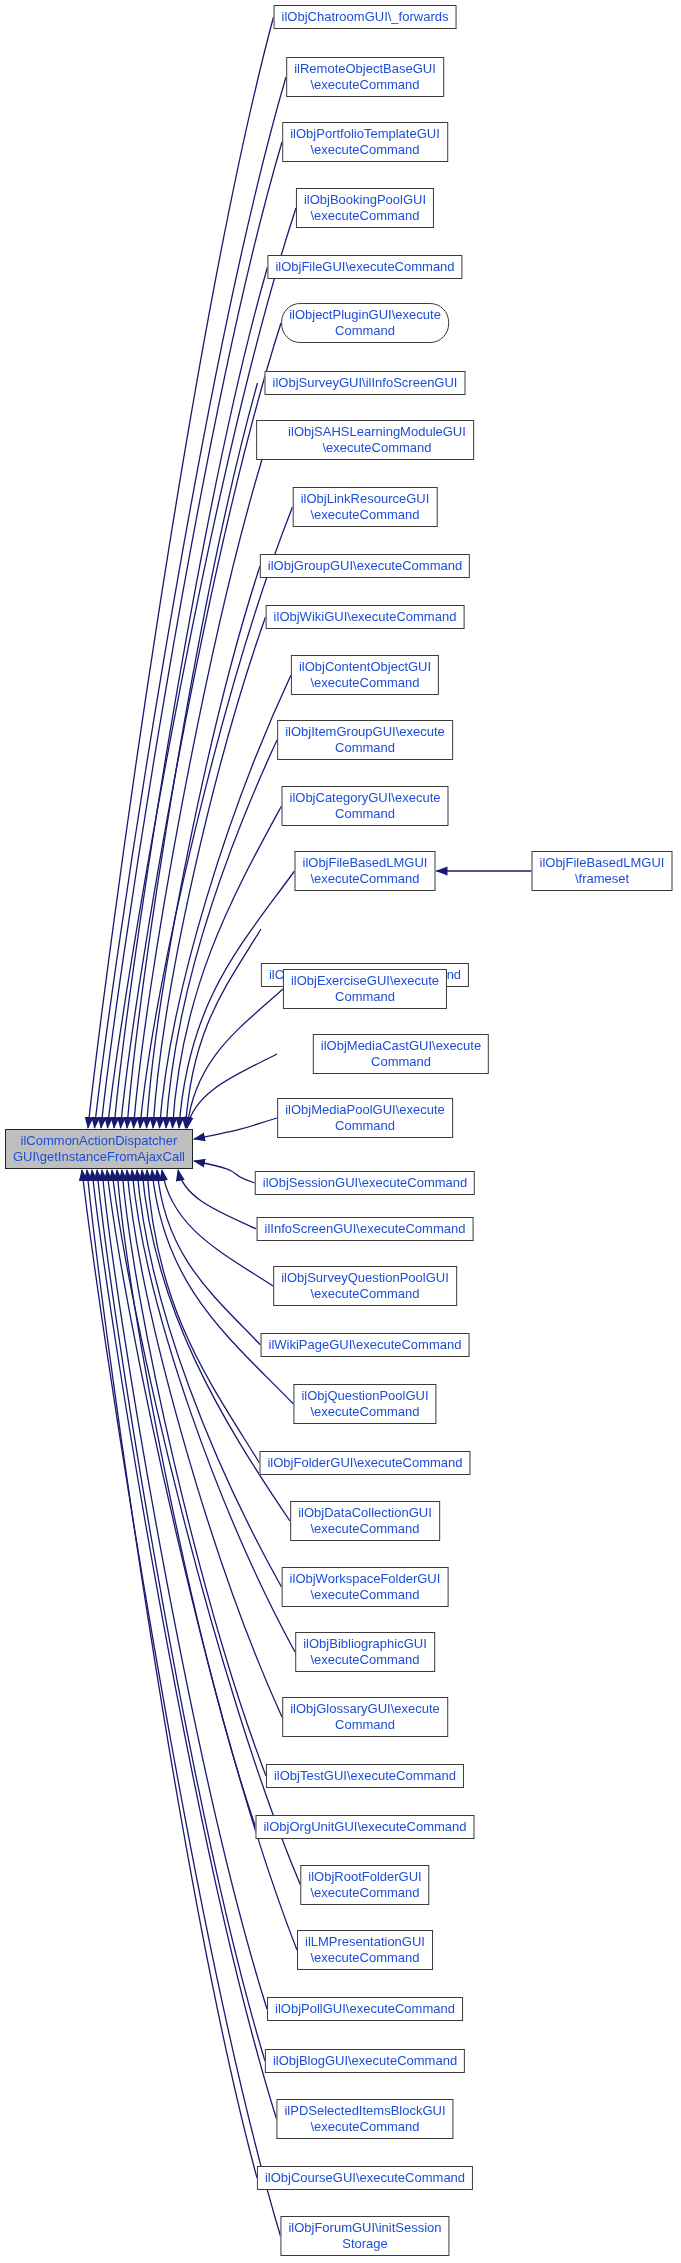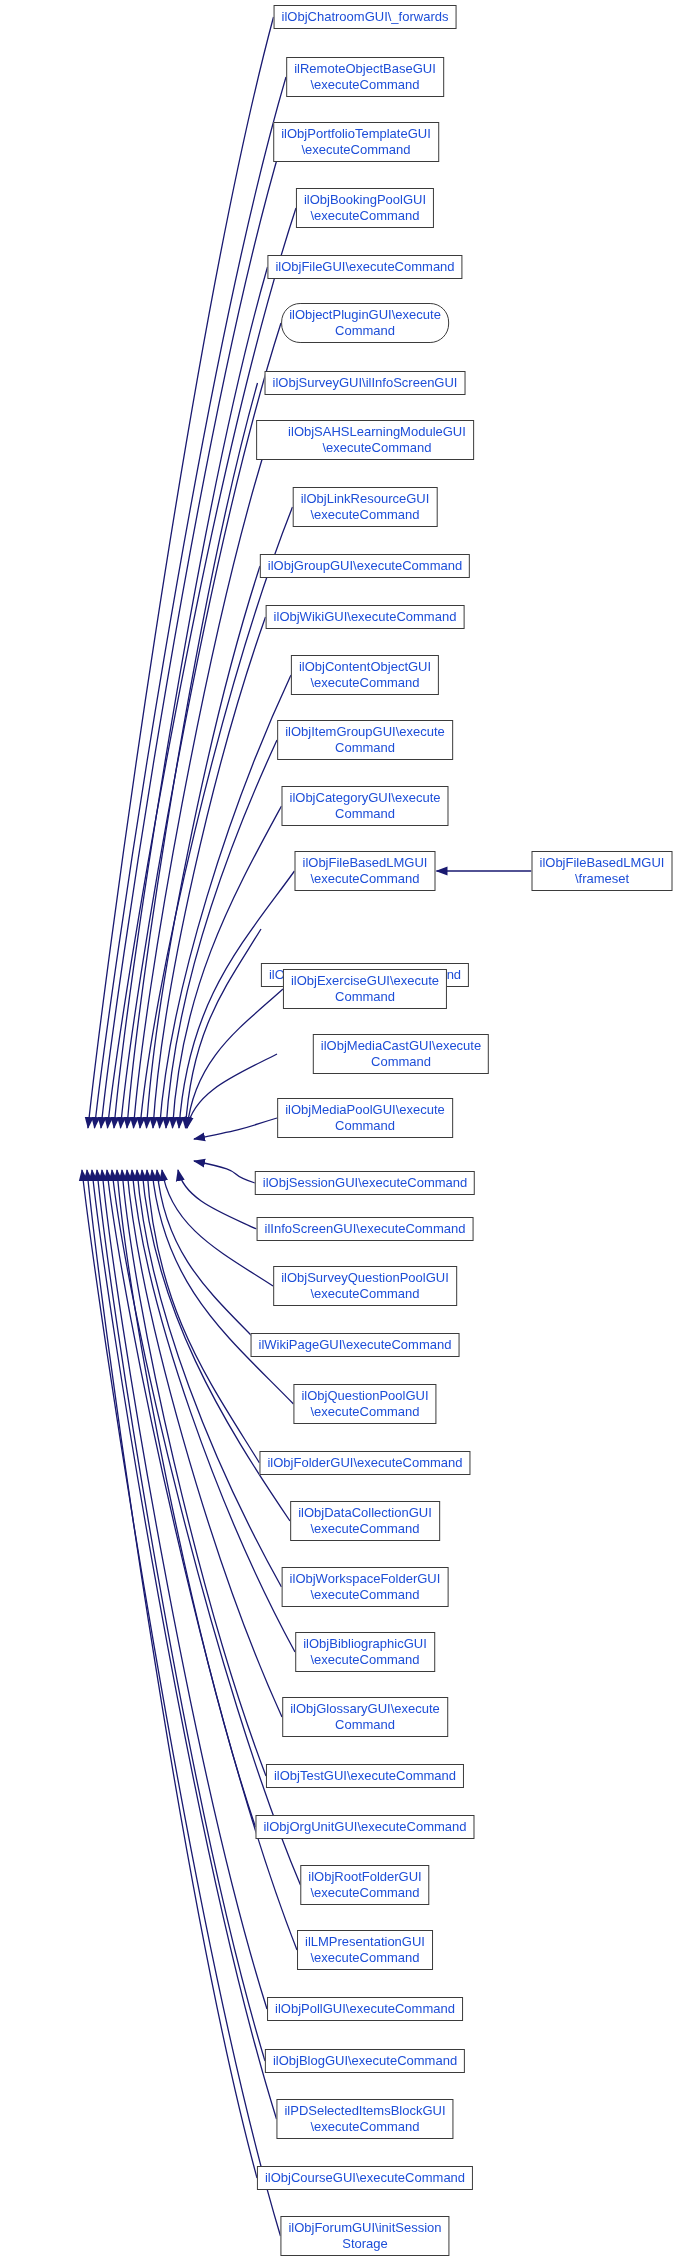--- a/index.html
+++ b/index.html
@@ -90,29 +90,33 @@
         <path d="M300.5,1885 C215.675,1684.8 127.08,1310 112,1170" fill="none" stroke="#191970" stroke-width="1.3" marker-end="url(#arrowhead)"></path>
         <path d="M297,1950 C211.5,1731.6 122.2,1310 107,1170" fill="none" stroke="#191970" stroke-width="1.3" marker-end="url(#arrowhead)"></path>
         <path d="M267,2009 C192.75,1774.08 115.2,1310 102,1170" fill="none" stroke="#191970" stroke-width="1.3" marker-end="url(#arrowhead)"></path>
         <path d="M265,2061 C189.39999999999998,1811.52 110.44,1310 97,1170" fill="none" stroke="#191970" stroke-width="1.3" marker-end="url(#arrowhead)"></path>
         <path d="M276.5,2119 C193.475,1853.28 106.76,1310 92,1170" fill="none" stroke="#191970" stroke-width="1.3" marker-end="url(#arrowhead)"></path>
         <path d="M257,2178 C180.5,1895.76 100.6,1310 87,1170" fill="none" stroke="#191970" stroke-width="1.3" marker-end="url(#arrowhead)"></path>
         <path d="M280.5,2236 C191.175,1937.52 97.88,1310 82,1170" fill="none" stroke="#191970" stroke-width="1.3" marker-end="url(#arrowhead)"></path>
         <path d="M531.5,871 L436.5,871" fill="none" stroke="#191970" stroke-width="1.3" marker-end="url(#arrowhead)"></path>
       </g>
   </svg>
+  <div class="node main" style="left: 5px; top: 1129px; background: rgb(191, 191, 191);">
+      <div class="ln">ilCommonActionDispatcher</div>
+      <div class="ln">GUI\getInstanceFromAjaxCall</div>
+    </div>
   <div>
       <div class="node centered" style="left: 365px; top: 5px;">
         <div class="ln">ilObjChatroomGUI\_forwards</div>
       </div>
       <div class="node centered" style="left: 365px; top: 57px;">
         <div class="ln">ilRemoteObjectBaseGUI</div>
         <div class="ln">\executeCommand</div>
       </div>
-      <div class="node centered" style="left: 356px; top: 122px;">
+      <div class="node centered" style="left: 365px; top: 122px;">
         <div class="ln">ilObjPortfolioTemplateGUI</div>
         <div class="ln">\executeCommand</div>
       </div>
       <div class="node centered" style="left: 365px; top: 188px;">
         <div class="ln">ilObjBookingPoolGUI</div>
         <div class="ln">\executeCommand</div>
       </div>
       <div class="node centered" style="left: 365px; top: 255px;">
         <div class="ln">ilObjFileGUI\executeCommand</div>
       </div>
@@ -171,21 +175,21 @@
       <div class="node centered" style="left: 365px; top: 1171px;">
         <div class="ln">ilObjSessionGUI\executeCommand</div>
       </div>
       <div class="node centered" style="left: 365px; top: 1217px;">
         <div class="ln">ilInfoScreenGUI\executeCommand</div>
       </div>
       <div class="node centered" style="left: 365px; top: 1266px;">
         <div class="ln">ilObjSurveyQuestionPoolGUI</div>
         <div class="ln">\executeCommand</div>
       </div>
-      <div class="node centered" style="left: 355px; top: 1333px;">
+      <div class="node centered" style="left: 365px; top: 1333px;">
         <div class="ln">ilWikiPageGUI\executeCommand</div>
       </div>
       <div class="node centered" style="left: 365px; top: 1384px;">
         <div class="ln">ilObjQuestionPoolGUI</div>
         <div class="ln">\executeCommand</div>
       </div>
       <div class="node centered" style="left: 365px; top: 1451px;">
         <div class="ln">ilObjFolderGUI\executeCommand</div>
       </div>
       <div class="node centered" style="left: 365px; top: 1501px;">

